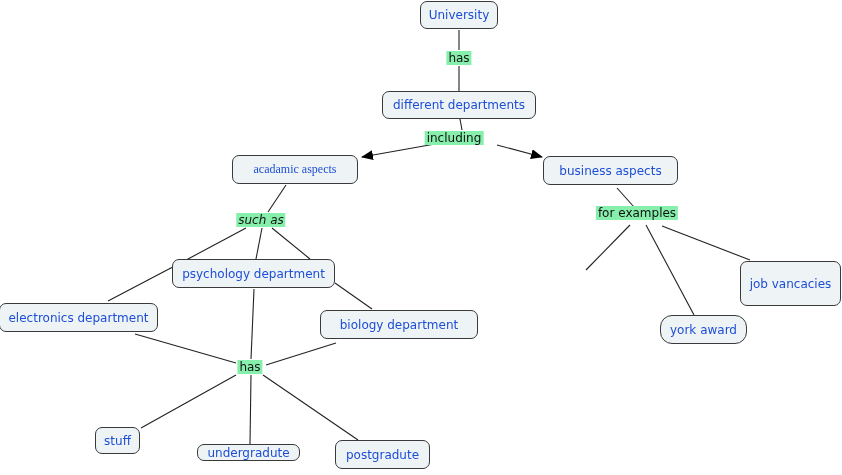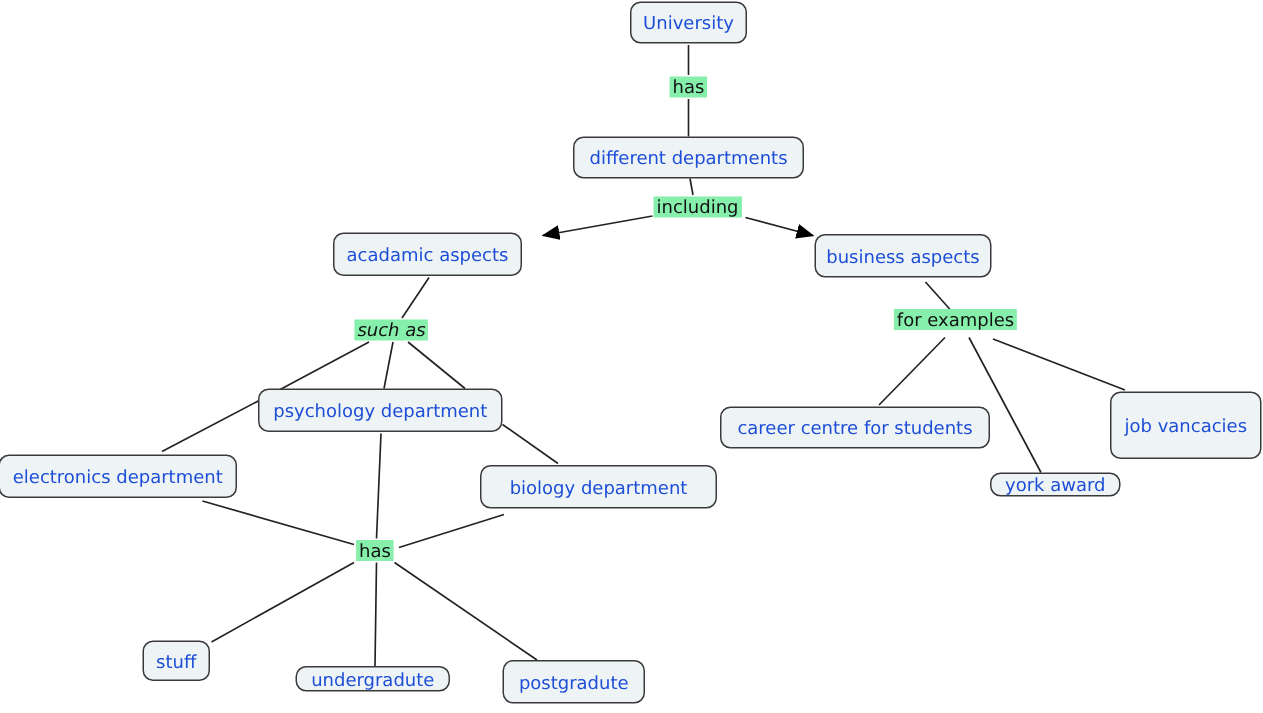--- a/index.html
+++ b/index.html
@@ -48,30 +48,29 @@
       <line x1="336" y1="343" x2="266" y2="365"></line>
       <line x1="236" y1="375" x2="141" y2="428"></line>
       <line x1="251" y1="375" x2="250" y2="444"></line>
       <line x1="263" y1="375" x2="358" y2="440"></line>
       <line x1="188" y1="259" x2="108" y2="301"></line>
       <line x1="335" y1="283" x2="372" y2="309"></line>
     </svg>
 
   <div class="node" style="left:420px;top:1px;width:78px;height:28px;">University</div>
   <div class="node" style="left:382px;top:91px;width:154px;height:28px;">different departments</div>
-  <div class="node" style="left:222px;top:155px;width:126px;height:29px;">acadamic aspects</div>
-  <div class="node" style="left:543px;top:156px;width:118px;height:29px;">business aspects</div>
+  <div class="node" style="left:232px;top:155px;width:126px;height:29px;font-family:Liberation Serif, serif;">acadamic aspects</div>
+  <div class="node" style="left:543px;top:156px;width:135px;height:29px;">business aspects</div>
   <div class="node" style="left:172px;top:259px;width:163px;height:29px;">psychology department</div>
   <div class="node" style="left:-1px;top:303px;width:159px;height:29px;">electronics department</div>
   <div class="node" style="left:320px;top:310px;width:158px;height:29px;">biology department</div>
-  <div class="node" style="left:480px;top:271px;width:180px;height:28px;">career centre for students</div>
   <div class="node" style="left:740px;top:261px;width:101px;height:45px;">job vancacies</div>
-  <div class="node" style="left:660px;top:315px;width:87px;height:16px;">york award</div>
+  <div class="node" style="left:660px;top:315px;width:87px;height:29px;border-radius:12px;">york award</div>
   <div class="node" style="left:95px;top:427px;width:45px;height:27px;">stuff</div>
   <div class="node" style="left:197px;top:444px;width:103px;height:17px;">undergradute</div>
   <div class="node" style="left:335px;top:440px;width:95px;height:29px;">postgradute</div>
 
   <div class="link-label" style="left:459px;top:58px;">has</div>
-  <div class="link-label" style="left:465px;top:138px;text-align:center;">including</div>
+  <div class="link-label" style="left:454px;top:138px;text-align:center;">including</div>
   <div class="link-label" style="left:261px;top:220px;font-style:italic;">such as</div>
   <div class="link-label" style="left:637px;top:213px;">for examples</div>
   <div class="link-label" style="left:250px;top:367px;">has</div>
 </div>
 
 </body></html>

